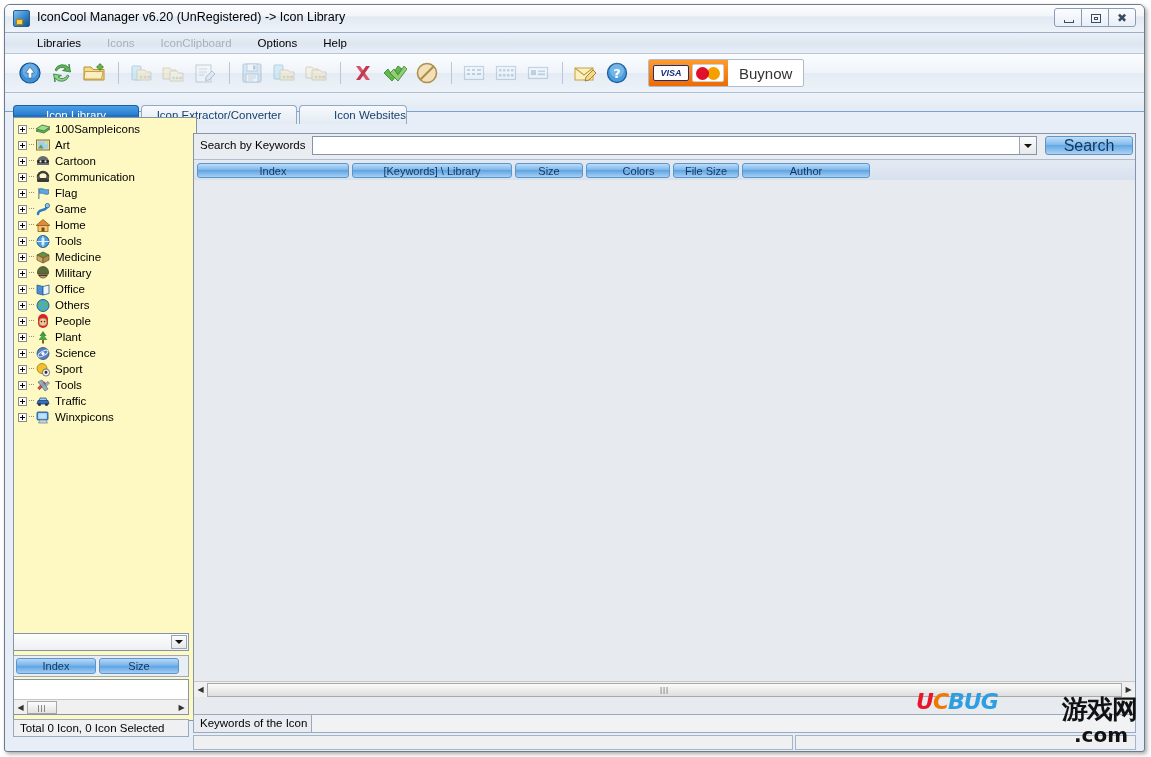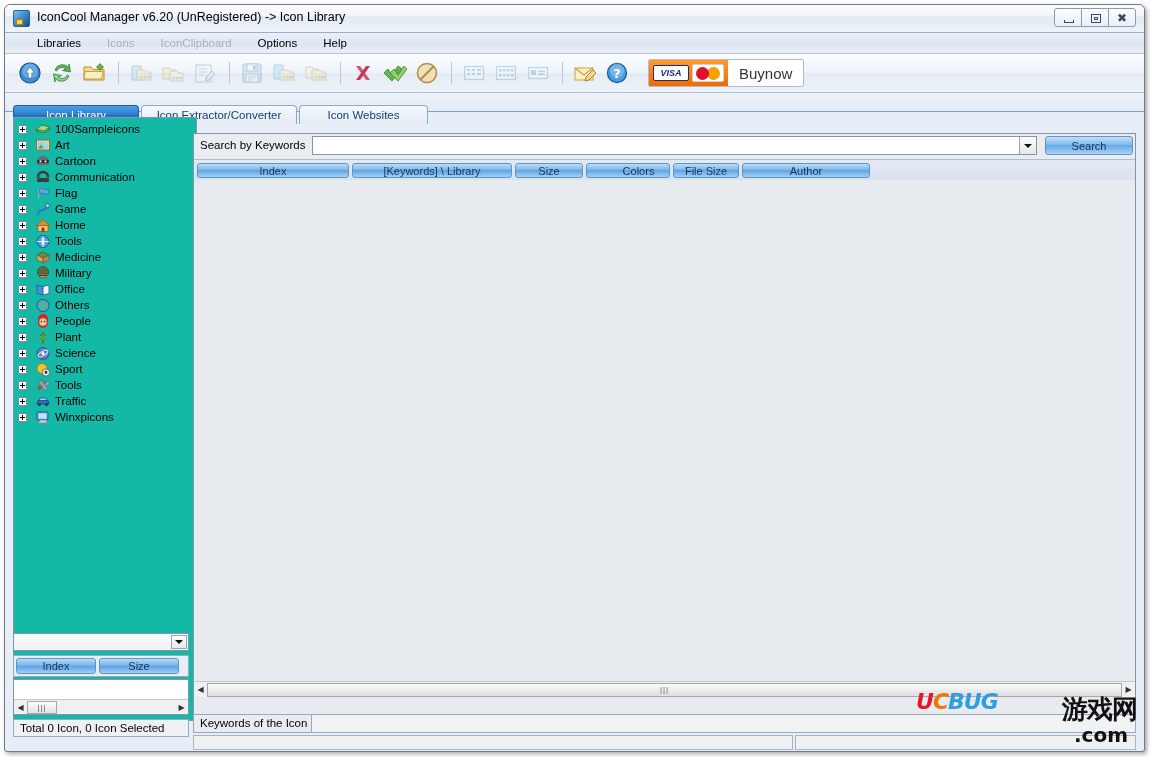--- a/index.html
+++ b/index.html
@@ -112,21 +112,21 @@
   .tab.active{
     background:linear-gradient(to bottom,#4b9fe8 0%,#2b7fd0 48%,#1f6cbb 50%,#3f9ae2 100%);
     color:#fff;border-color:#1b5f9e;
   }
 
   
   .bodyarea{position:absolute;left:0;top:112px;right:0;bottom:0;}
 
   .sidebar{
     position:absolute;left:8px;top:0;width:184px;bottom:30px;
-    background:#14b8a6;border:1px solid #8594a8;box-sizing:border-box;
+    background:#fef9c3;border:1px solid #8594a8;box-sizing:border-box;
   }
   .tree{position:absolute;left:0;top:0;right:0;bottom:0;overflow:hidden;padding:3px 0 0 4px;}
   .trow{height:16px;display:flex;align-items:center;white-space:nowrap;}
   .plus{
     width:9px;height:9px;border:1px solid #8a8a8a;background:#fff;
     position:relative;margin-right:2px;box-sizing:border-box;flex:none;
   }
   .plus:before{content:"";position:absolute;left:1px;top:3px;width:5px;height:1px;background:#000;}
   .plus:after{content:"";position:absolute;left:3px;top:1px;width:1px;height:5px;background:#000;}
   .dots{width:5px;height:1px;border-top:1px dotted #909090;margin-right:1px;flex:none;}
@@ -200,21 +200,21 @@
   .searchbox .arrow{
     position:absolute;right:0;top:0;width:17px;height:17px;
     background:linear-gradient(to bottom,#fbfbfb,#e6e8ea);
     border-left:1px solid #9aa6b5;box-sizing:border-box;
     display:flex;align-items:center;justify-content:center;
   }
   .searchbtn{
     position:absolute;right:2px;top:2px;width:88px;height:19px;
     border-radius:3px;border:1px solid #5e95c9;
     background:linear-gradient(to bottom,#c2dff7 0%,#7eb8ec 48%,#63a8e4 50%,#aed2f4 100%);
-    color:#12365f;font-size:11px;line-height:18px;text-align:center;
+    color:#12365f;font-size:16px;line-height:18px;text-align:center;
     box-sizing:border-box;
   }
   .hdrrow{
     position:absolute;left:0;right:0;top:25px;height:21px;
     background:linear-gradient(to bottom,#e3eaf3,#d7e1ee);
     border-top:1px solid #b0bdce;border-bottom:1px solid #b0bdce;
     display:flex;align-items:center;padding-left:3px;gap:3px;
   }
   .hdrbtn{
     height:15px;line-height:14px;text-align:center;font-size:11px;color:#12365f;
@@ -482,21 +482,21 @@
             <i class="y"></i>
           </div>
       </div>
       <div class="buytxt">Buynow</div>
     </div>
   </div>
 
   <div class="tabstrip">
     <div class="tab active" style="left:8px;width:126px;">Icon Library</div>
     <div class="tab" style="left:136px;width:156px;">Icon Extractor/Converter</div>
-    <div class="tab" style="left:294px;width:129px;">Icon Websites</div>
+    <div class="tab" style="left:294px;width:108px;text-align:right;">Icon Websites</div>
   </div>
 
   <div class="bodyarea">
 
     <div class="sidebar">
       <div class="tree">
 
         <div class="trow">
           <span class="plus"></span>
             <span class="dots"></span>

